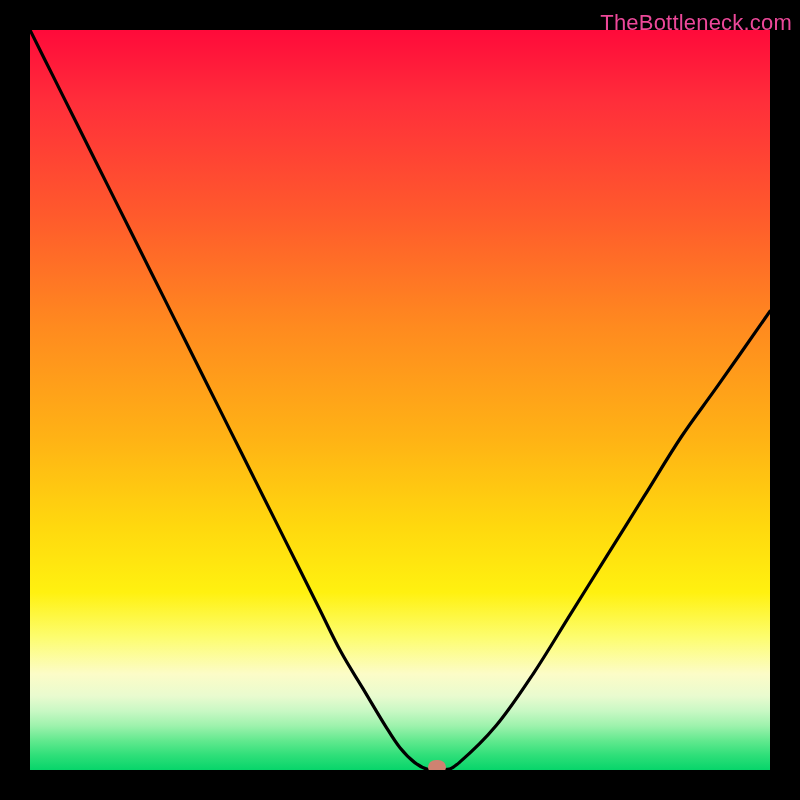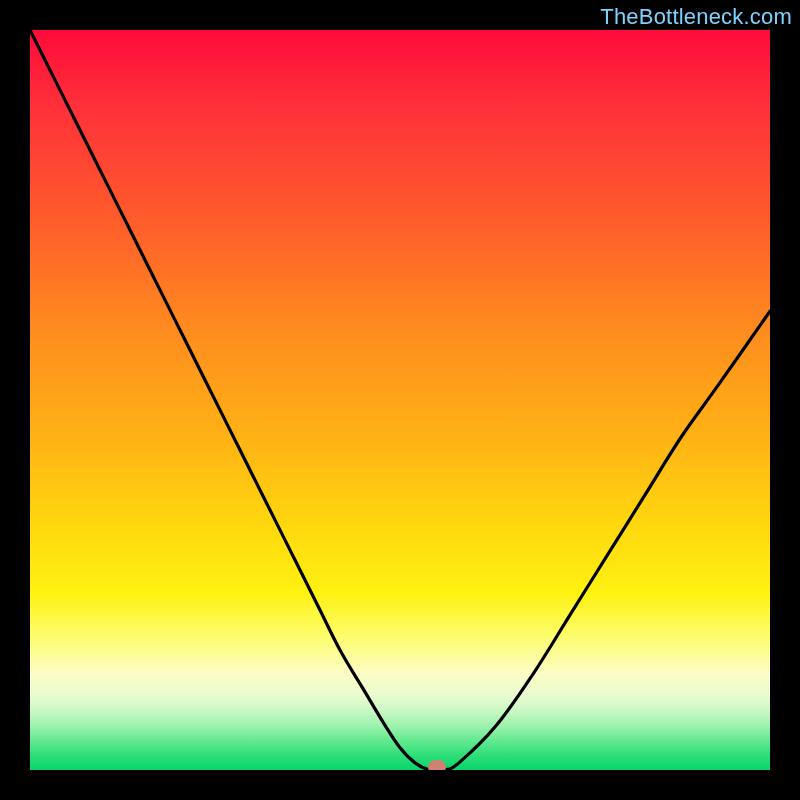--- a/index.html
+++ b/index.html
@@ -44,23 +44,23 @@
       #e9fbcf 90%,
       #c9f8c4 92%,
       #9ef2ad 94%,
       #63e98f 96%,
       #2fdf79 98%,
       #07d56a 100%
     );
   }
   .watermark {
     position: absolute;
-    top: 4px;
+    top: 10px;
     right: 8px;
-    color: #7dd3fc;
+    color: #ec4899;
     font-size: 22px;
     font-weight: 500;
     letter-spacing: 0.2px;
     user-select: none;
   }
   svg.curve {
     position: absolute;
     inset: 0;
   }
   .marker {

